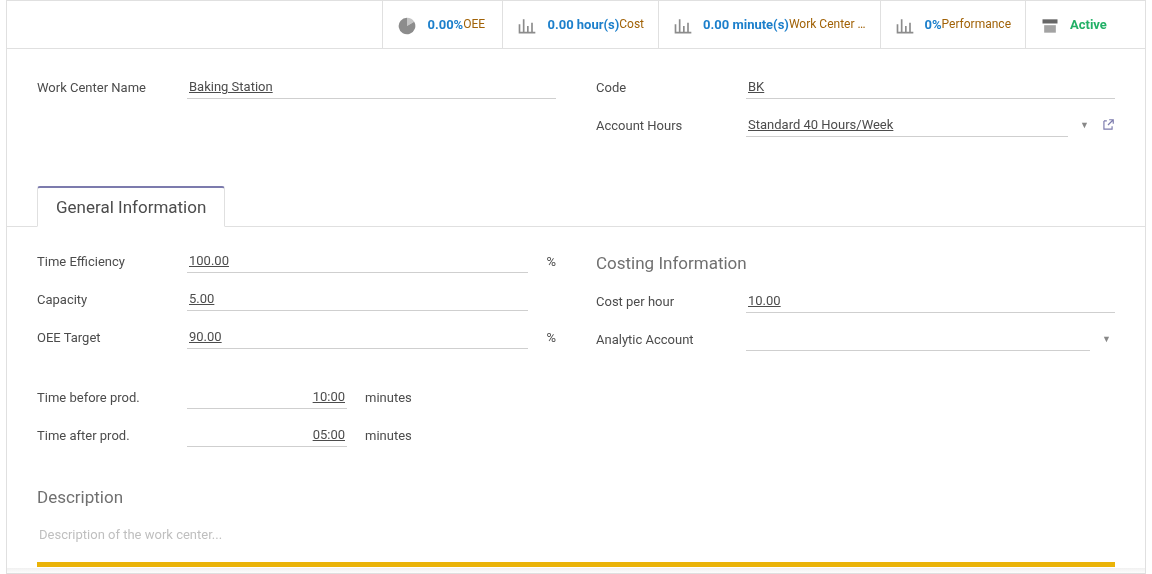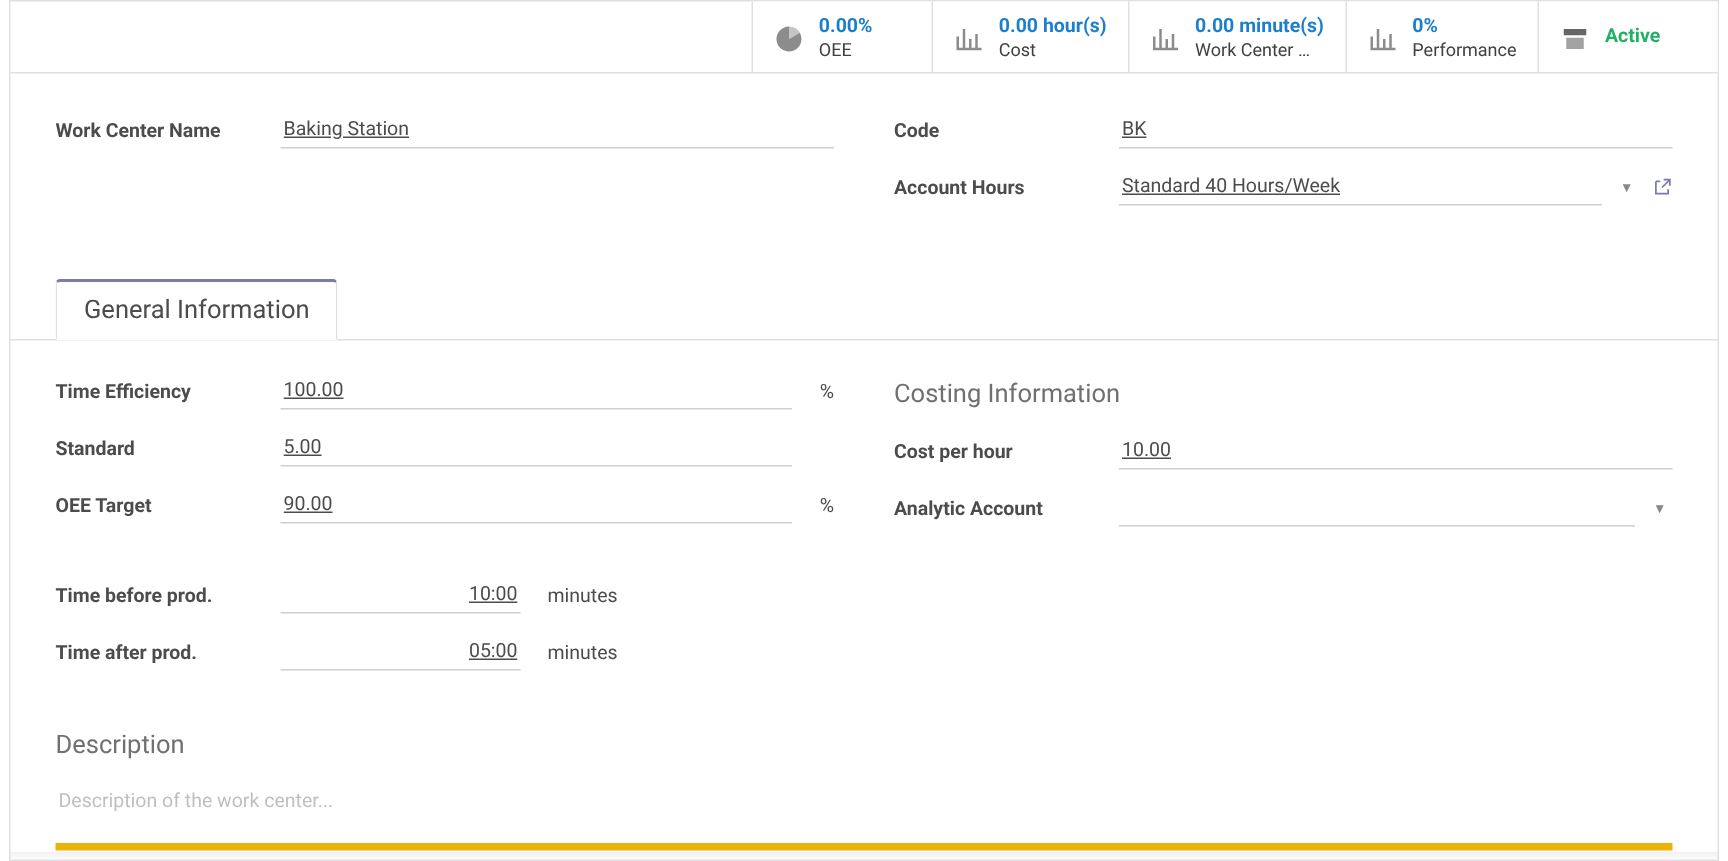--- a/index.html
+++ b/index.html
@@ -33,34 +33,34 @@
     gap: 10px;
     cursor: pointer;
     background: #fff;
   }
   .stat-icon {
     flex: 0 0 auto;
     color: #8c8c8c;
     display: flex;
     align-items: center;
   }
-  .stat-text { display: flex; flex-direction: column; line-height: 1.25; }
+  .stat-text { display: flex; flex-direction: row; line-height: 1.25; }
   .stat-val { color: #1c7fcb; font-weight: 700; font-size: 13px; white-space: nowrap; }
-  .stat-label { color: #404040; font-size: 12px; white-space: nowrap; max-width: 90px; overflow: hidden; text-overflow: ellipsis; }
+  .stat-label { color: #a16207; font-size: 12px; white-space: nowrap; max-width: 90px; overflow: hidden; text-overflow: ellipsis; }
   .stat-btn.active .stat-val { color: #21b066; }
   .stat-btn.active .stat-icon { color: #666; }
 
   .body-pad { padding: 24px 30px 6px 30px; }
   .row { display: flex; gap: 40px; }
   .col { flex: 1 1 0; }
 
   .fld { display: flex; align-items: center; margin-bottom: 10px; min-height: 28px; }
   .fld-label {
     width: 150px; flex: 0 0 150px;
-    color: #4c4c4c; font-weight: 700; font-size: 13px;
+    color: #4c4c4c; font-weight: 400; font-size: 13px;
   }
   .fld-input-wrap {
     flex: 1 1 auto;
     display: flex;
     align-items: center;
     gap: 8px;
   }
   .inp {
     width: 100%;
     border: none;
@@ -243,21 +243,21 @@
 
         <div class="fld">
           <div class="fld-label">Time Efficiency</div>
           <div class="fld-input-wrap">
             <input class="inp" value="100.00" style="">
             <span class="suffix">%</span>
           </div>
         </div>
 
         <div class="fld">
-          <div class="fld-label">Standard</div>
+          <div class="fld-label">Capacity</div>
           <div class="fld-input-wrap">
             <input class="inp" value="5.00" style="">
             <span class="suffix" style="visibility:hidden">%</span>
           </div>
         </div>
 
         <div class="fld">
           <div class="fld-label">OEE Target</div>
           <div class="fld-input-wrap">
             <input class="inp" value="90.00" style="">

